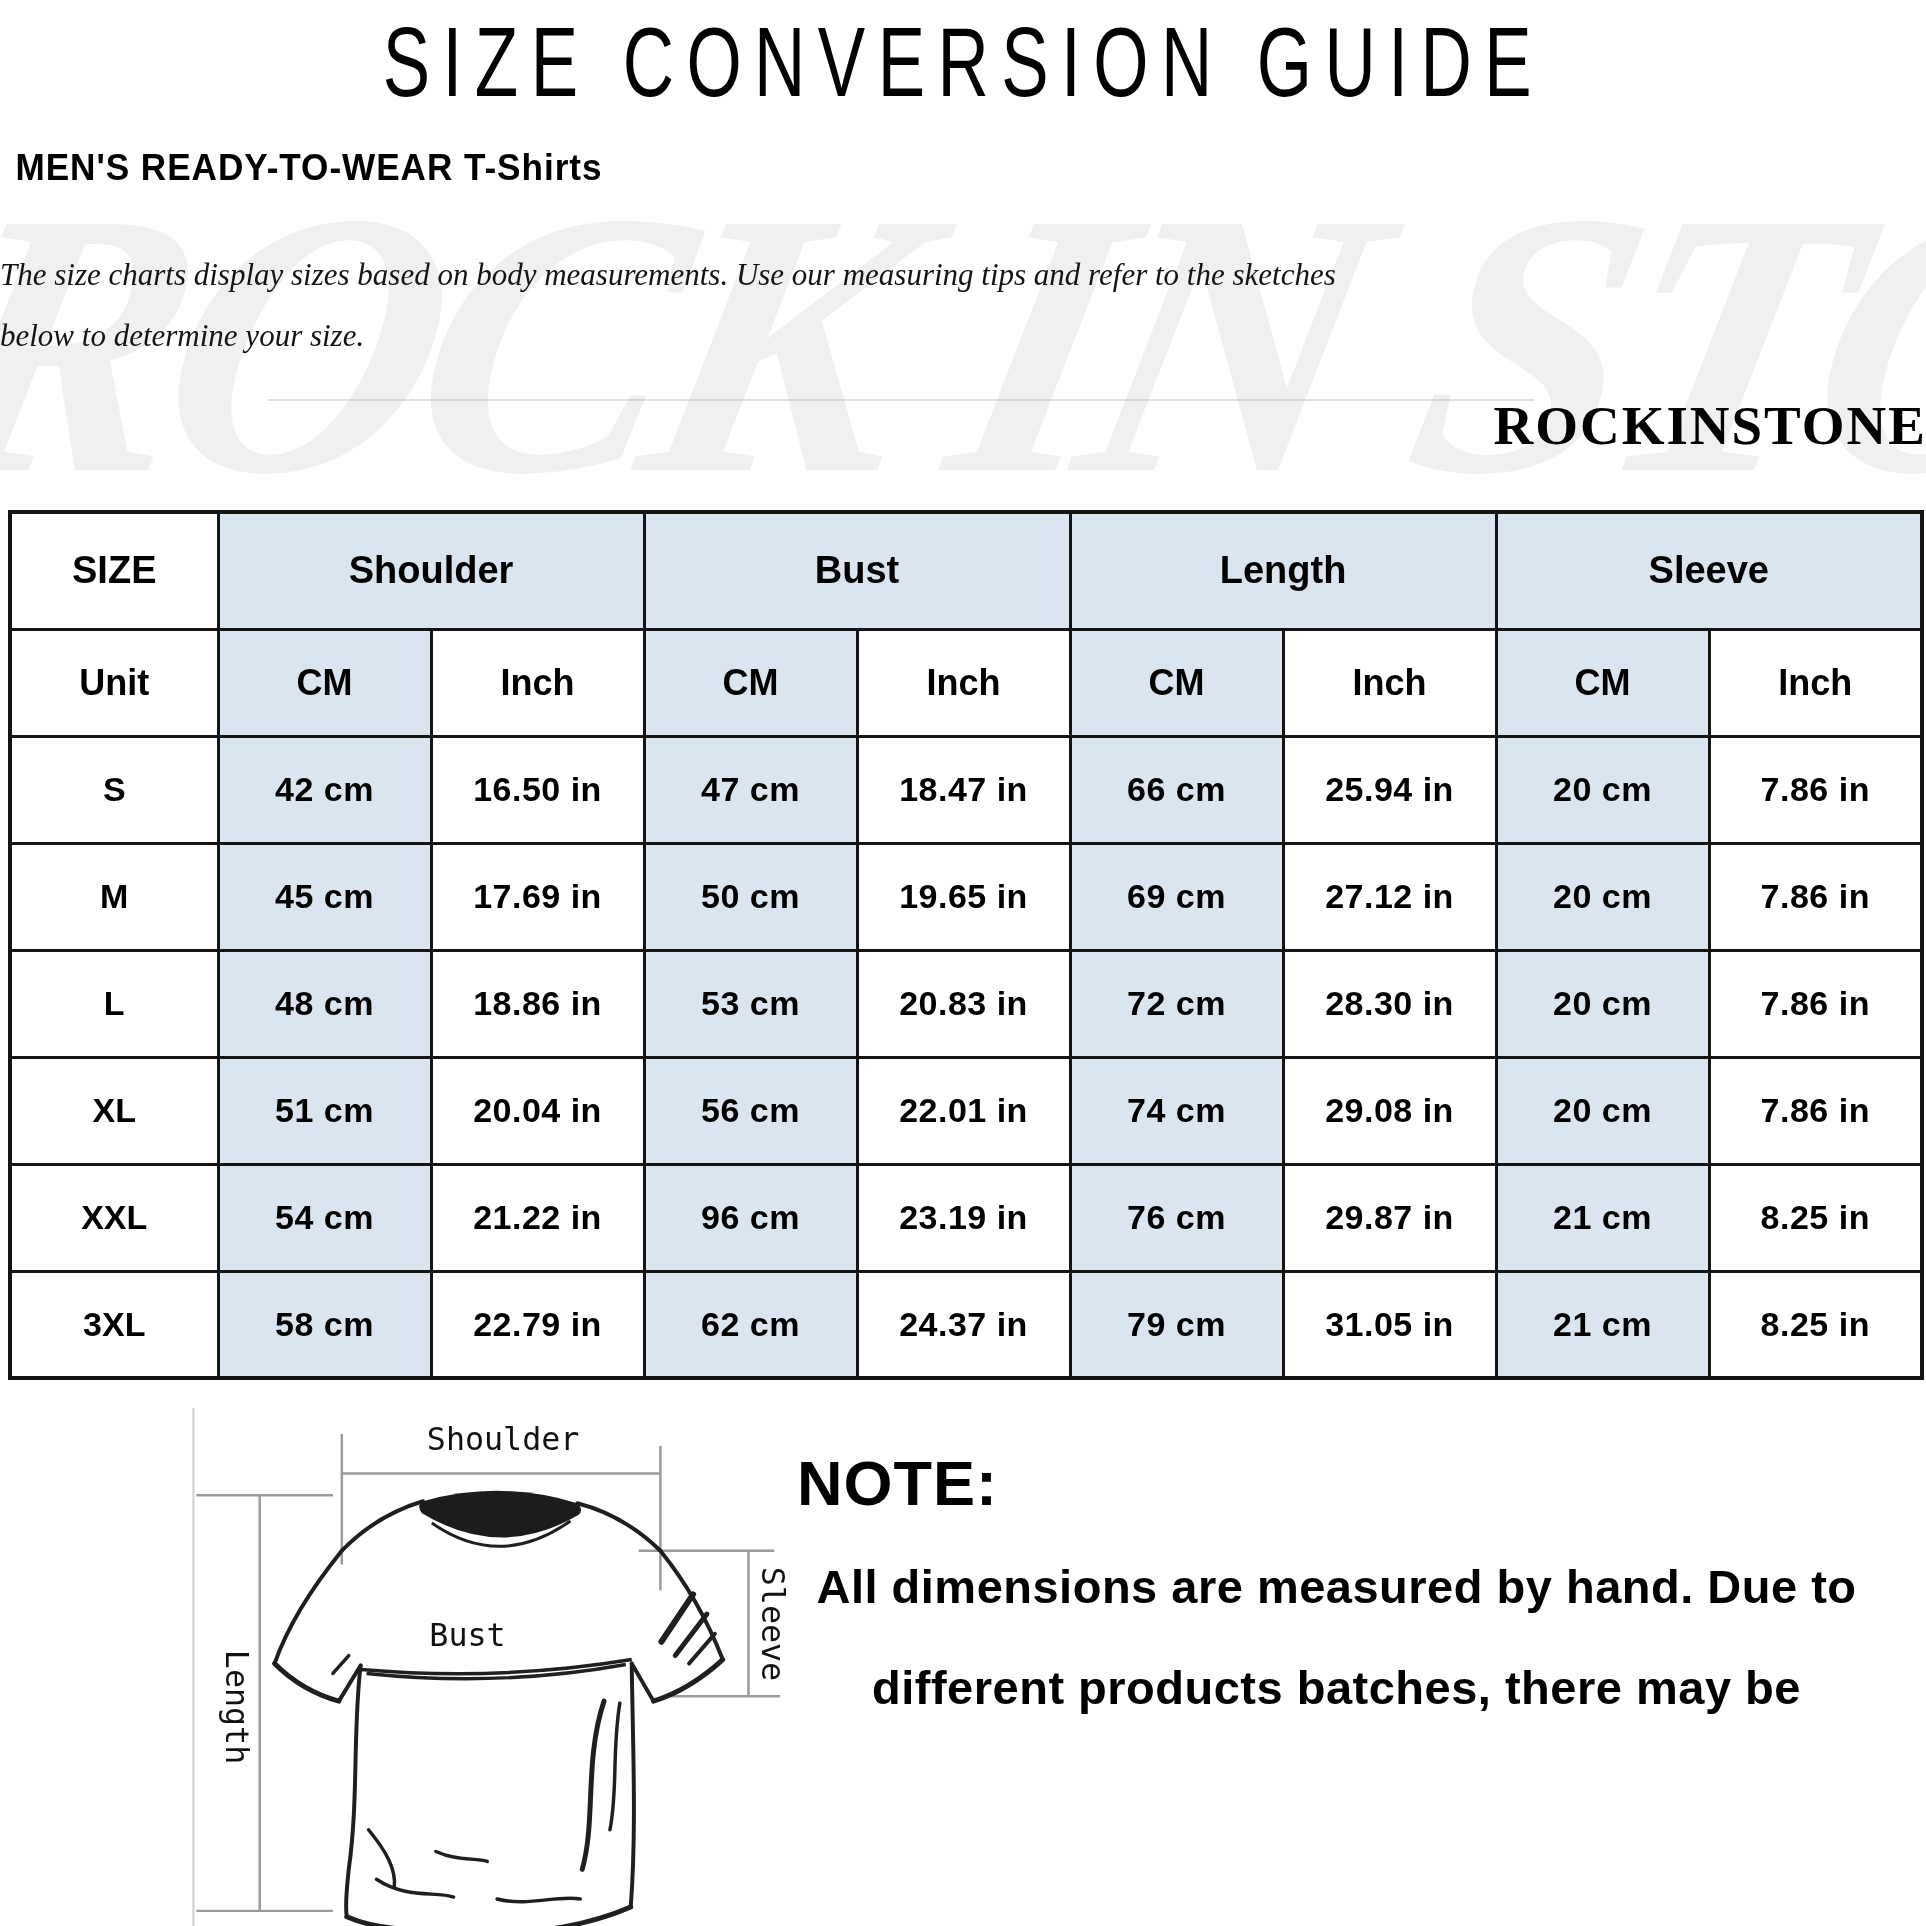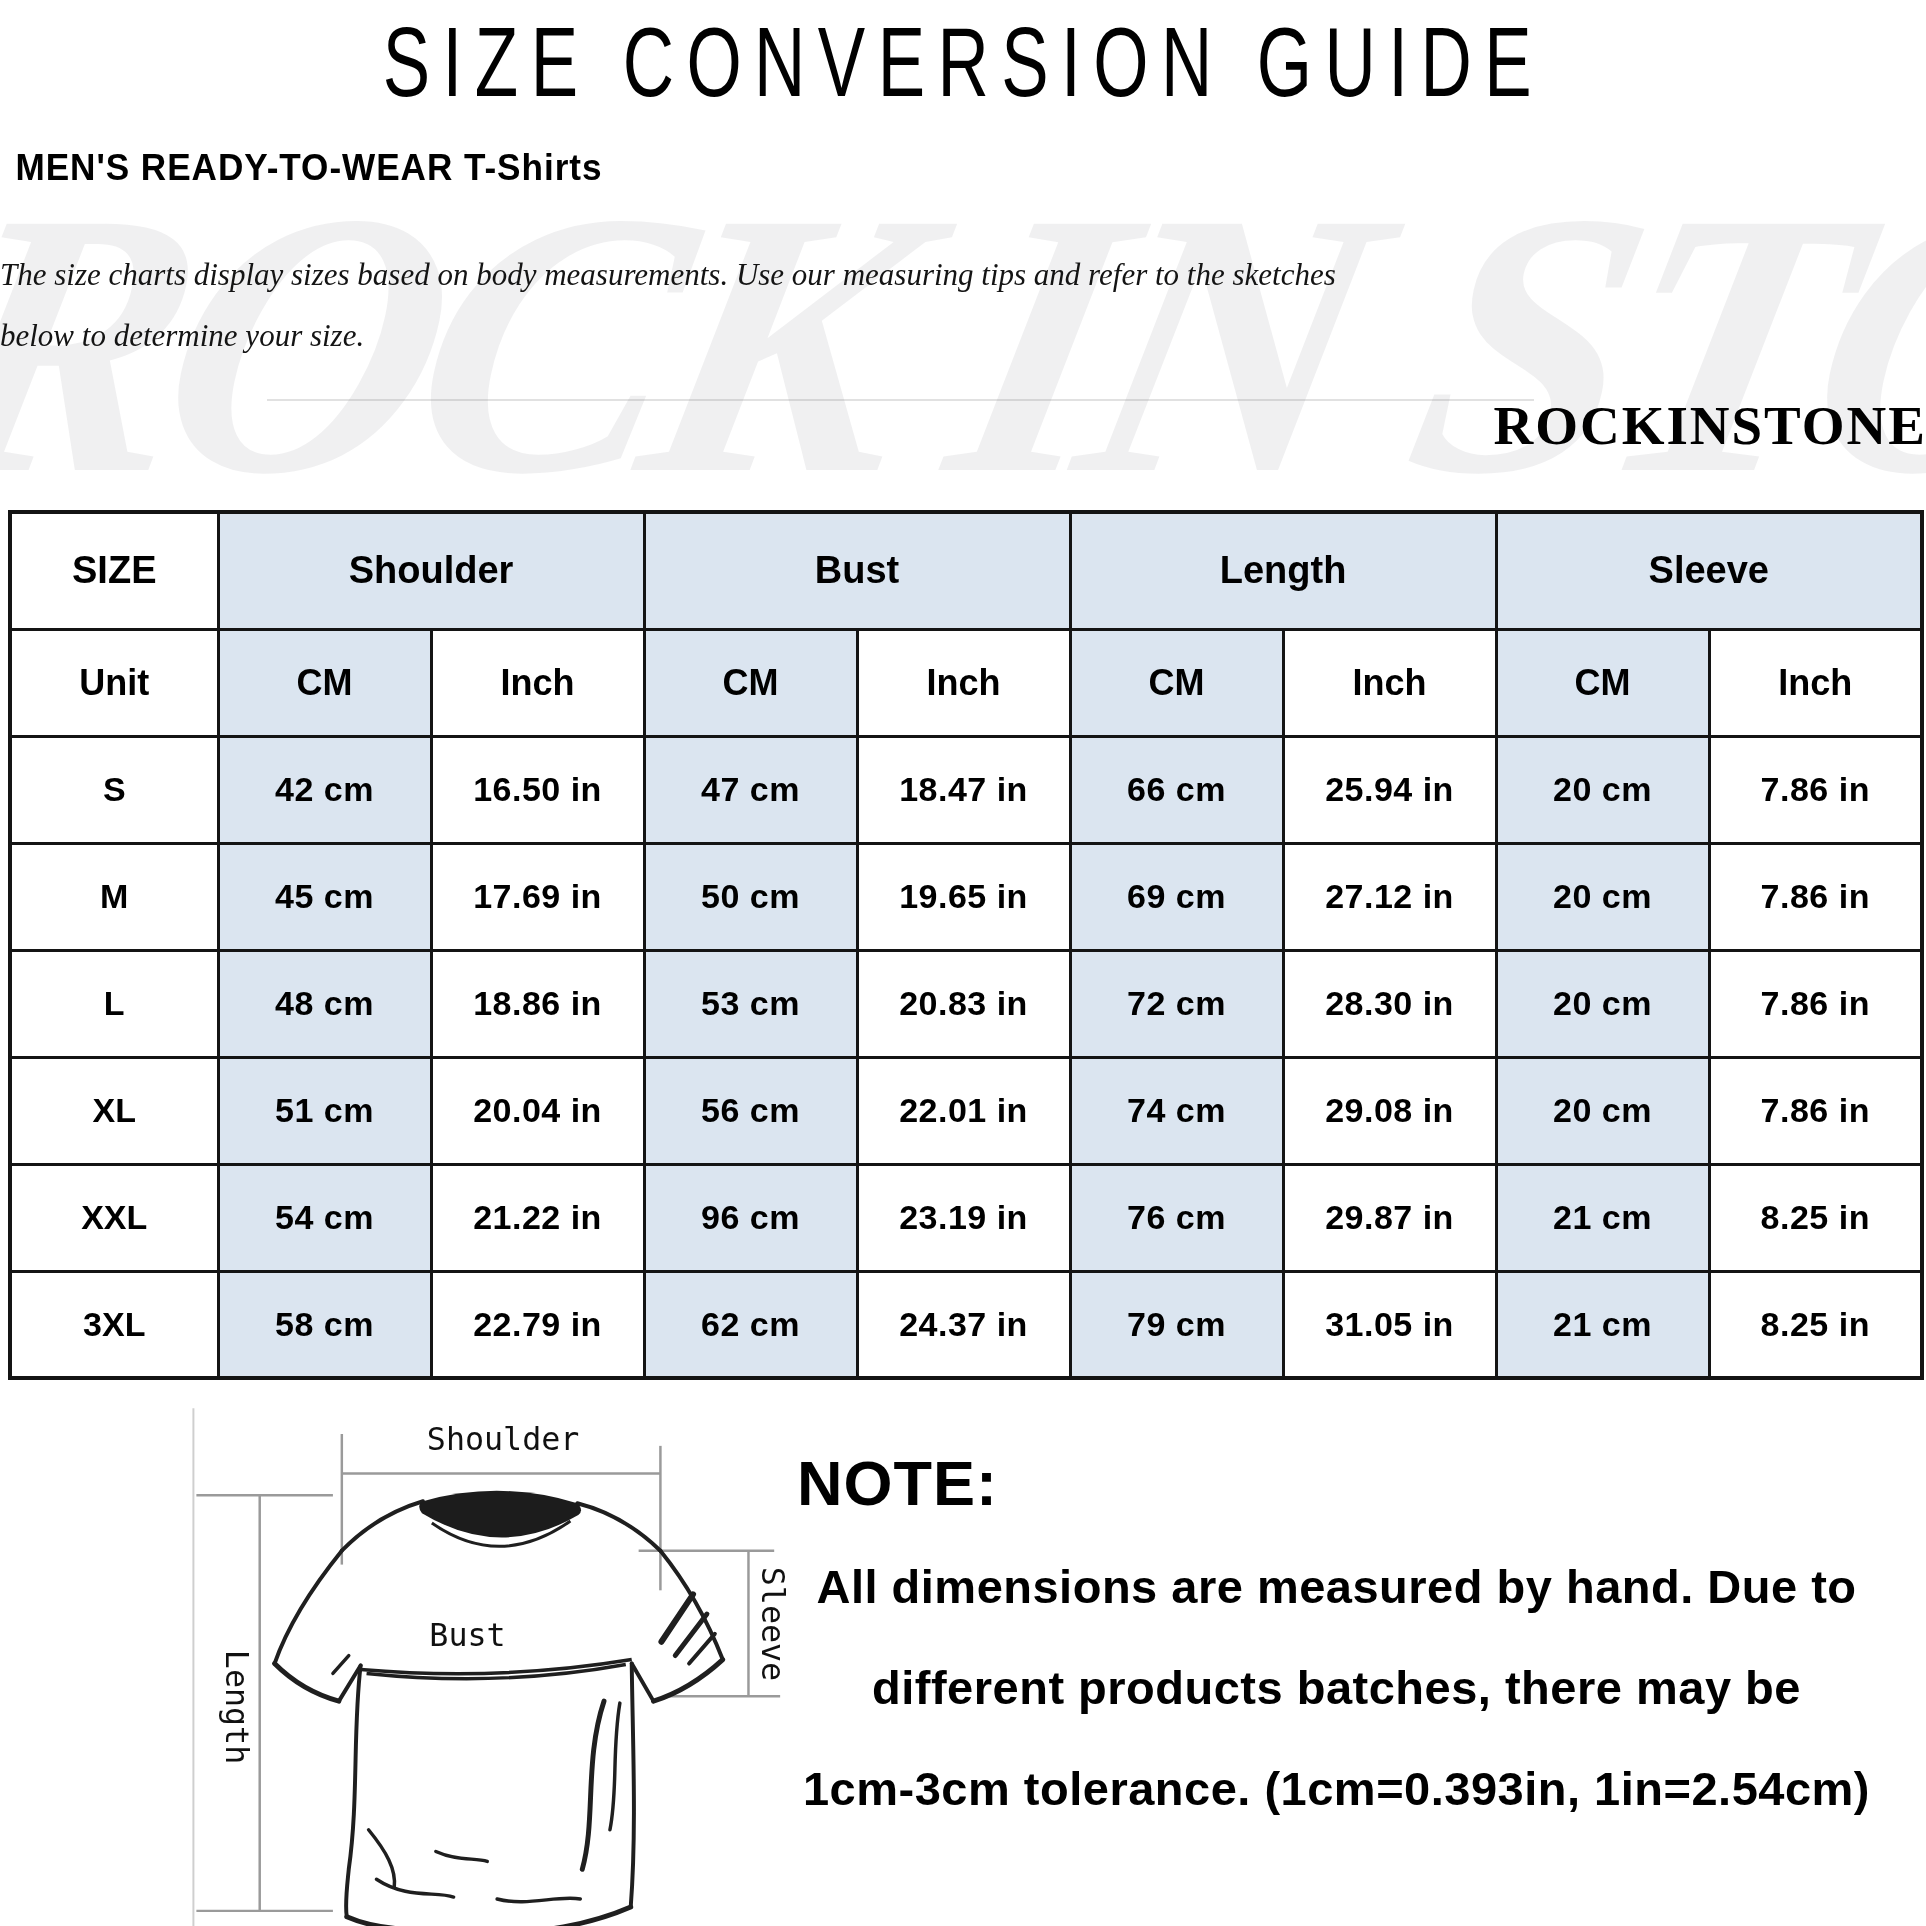--- a/index.html
+++ b/index.html
@@ -234,15 +234,14 @@
   <text x="332" y="244" font-family="DejaVu Sans Mono, monospace" font-size="32" fill="#111" text-anchor="middle">Bust</text>
   <text x="88" y="306" font-family="DejaVu Sans Mono, monospace" font-size="32" fill="#111" text-anchor="middle" transform="rotate(90 88 306)">Length</text>
   <text x="630" y="222" font-family="DejaVu Sans Mono, monospace" font-size="32" fill="#111" text-anchor="middle" transform="rotate(90 630 222)">Sleeve</text>
 </svg>
 </div>
 
 <div class="note">
   <div class="note-h">NOTE:</div>
   <div class="note-l">All dimensions are measured by hand. Due to</div>
   <div class="note-l">different products batches, there may be</div>
-  <div class="note-l">1cm-3cm tolerance. (1cm=0.393in, 1in=2.54cm)</div>
 </div>
 
 
 </body></html>

